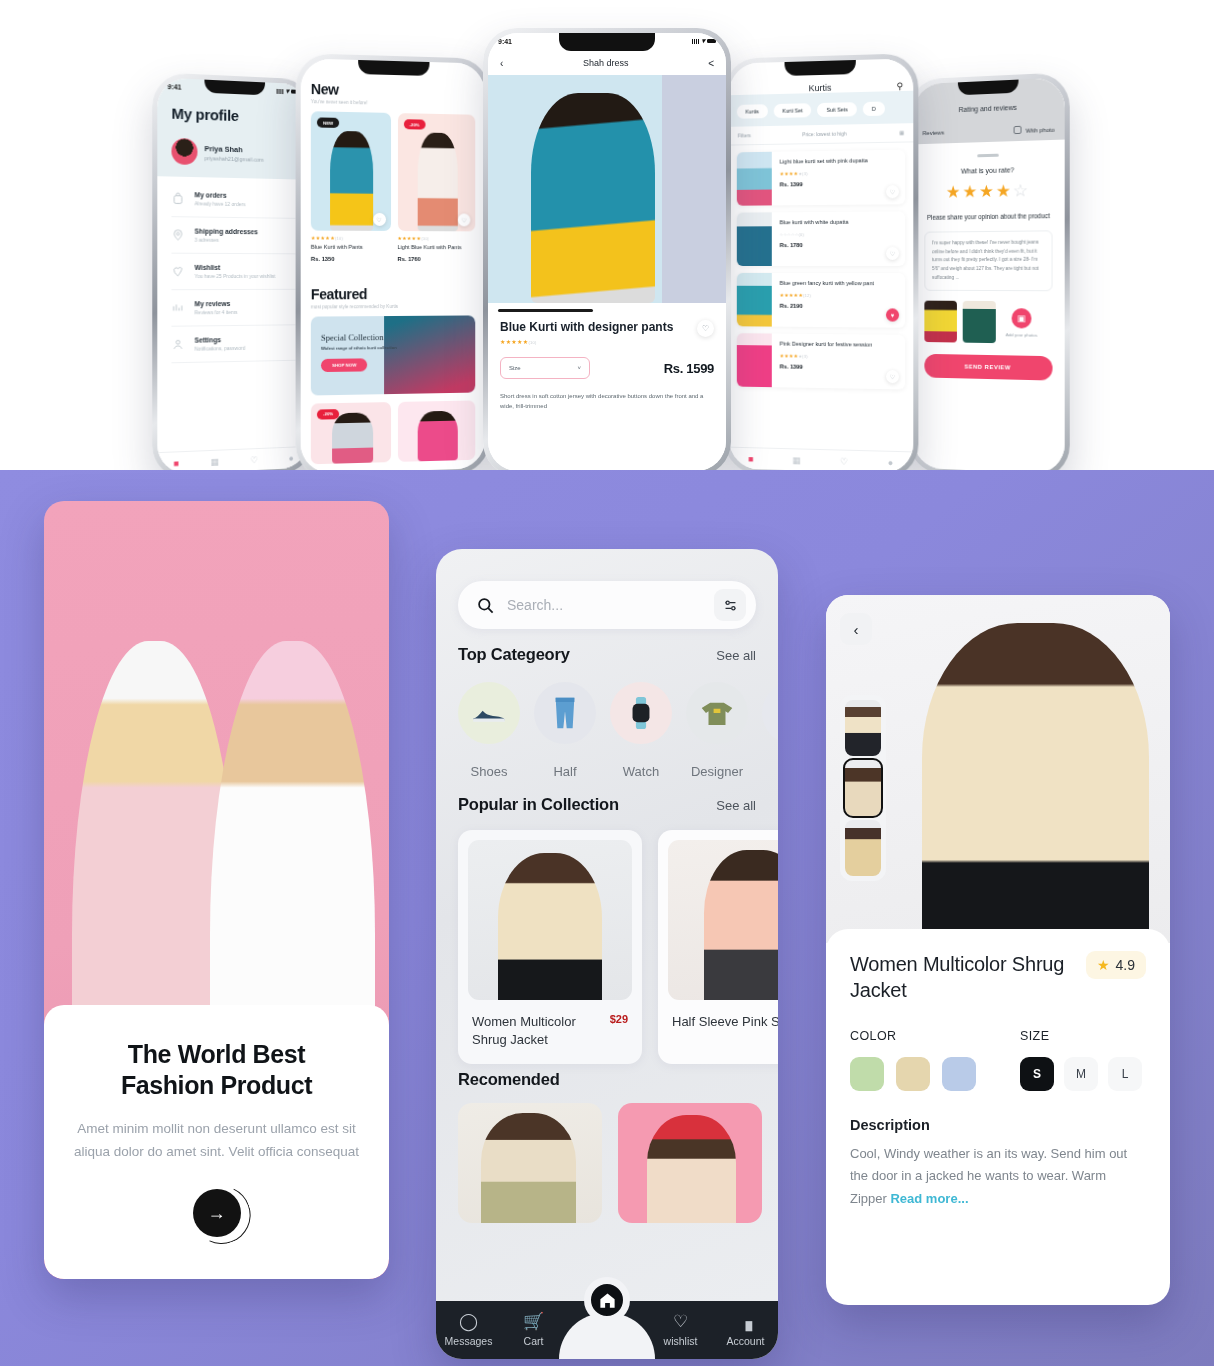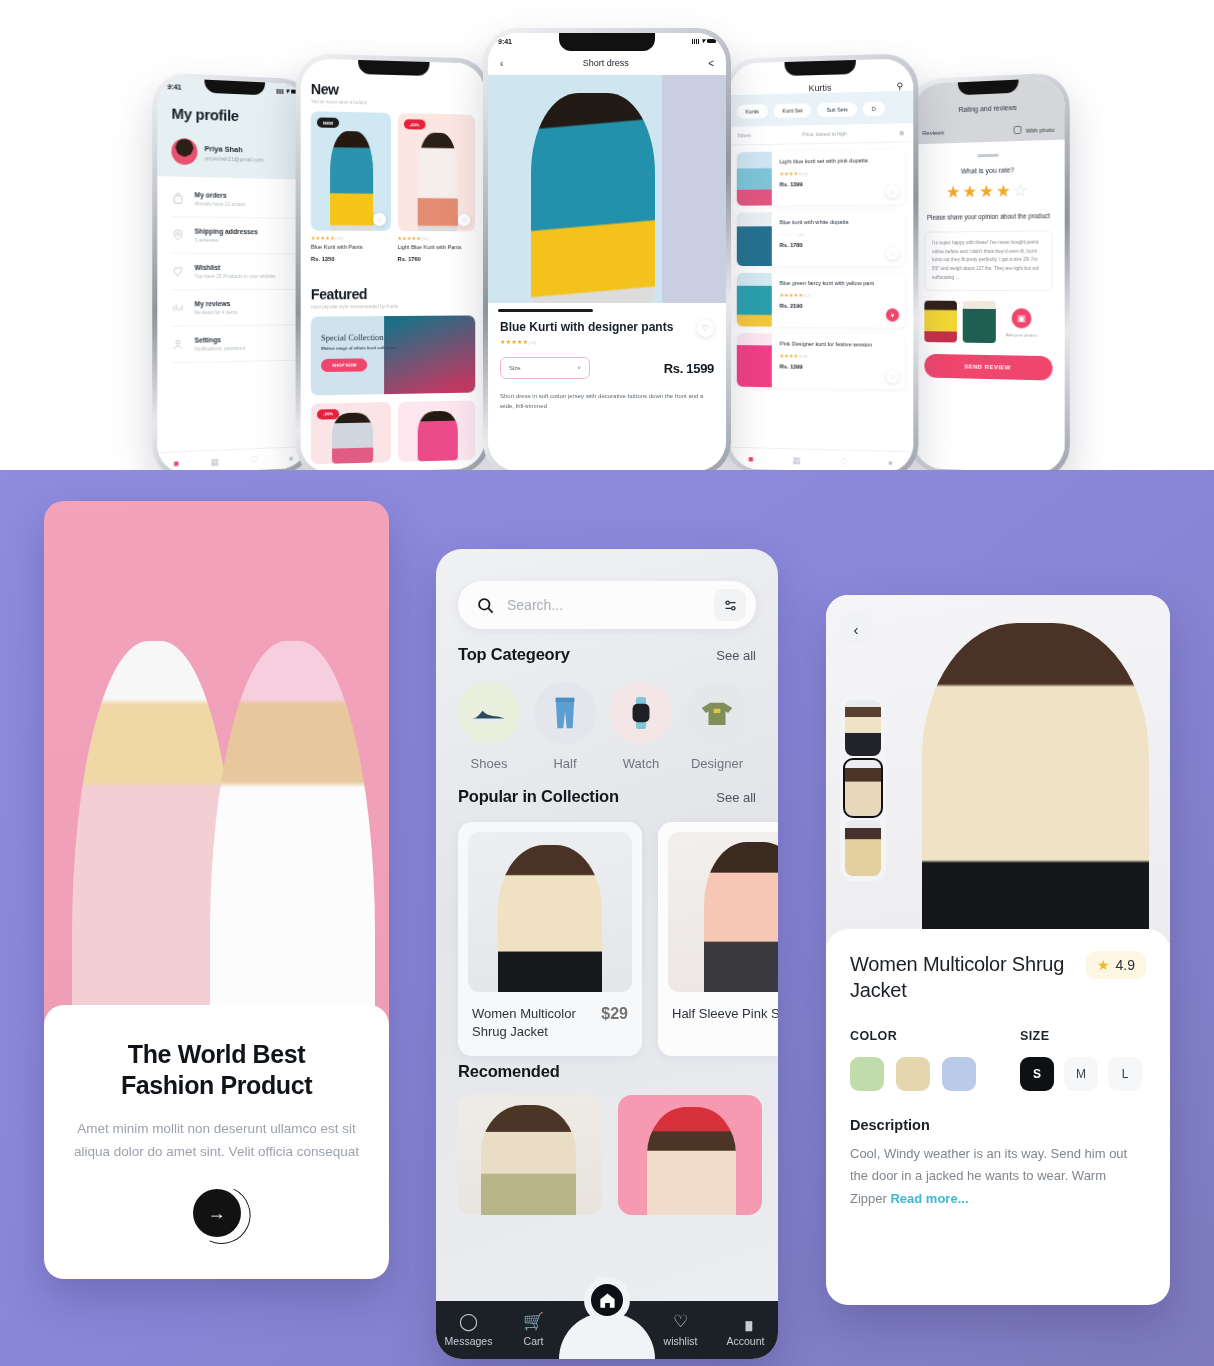--- a/index.html
+++ b/index.html
@@ -218,28 +218,28 @@
   }
   .search-ph { flex:1; font-size:14px; color:#a9aeb6;}
   .filter-btn { width:32px;height:32px;border-radius:9px;background:#f2f3f5;display:flex;align-items:center;
      justify-content:center;}
   .sec-head { display:flex; justify-content:space-between; align-items:baseline; margin:16px 22px 0;}
   .sec-title { font-size:16.5px; font-weight:bold; color:#13171c; letter-spacing:-.2px;}
   .sec-all { font-size:13px; color:#4d545d;}
   .cats { display:flex; gap:14px; margin:18px 0 0 22px; }
   .cat { width:62px; flex:none; text-align:center;}
   .cat-c { width:62px;height:62px;border-radius:50%; display:flex;align-items:center;justify-content:center;}
-  .cat-l { font-size:13px; color:#6f757d; margin-top:12px;}
+  .cat-l { font-size:13px; color:#6f757d; margin-top:20px;}
   .prods { display:flex; gap:16px; margin:16px 0 0 22px;}
   .prod { width:184px; flex:none; background:#f7f8fa; border-radius:14px; padding:10px 10px 0;
      box-shadow:0 2px 10px rgba(130,130,170,.10);}
   .prod-img { height:160px; border-radius:11px; overflow:hidden; position:relative;}
   .prod-ft { display:flex; justify-content:space-between; align-items:flex-start; padding:13px 4px 16px; gap:6px;}
   .prod-n { font-size:13px; color:#2e343b; line-height:1.35;}
-  .prod-p { font-size:16px; font-weight:bold; color:#737373; white-space:nowrap;}
+  .prod-p { font-size:11px; font-weight:bold; color:#b91c1c; white-space:nowrap;}
   .rec { margin:6px 0 0 22px;}
   .recs { display:flex; gap:16px; margin:14px 0 0 22px;}
   .rec-card { width:144px;height:120px;flex:none;border-radius:14px;overflow:hidden;}
   .navbar {
     position:absolute;left:0;right:0;bottom:0;height:58px;background:#1c2128;
     display:flex;align-items:center;
   }
   .nav-i { flex:1; text-align:center; color:#c6ccd3;}
   .nav-g { font-size:17px; display:block; line-height:1;}
   .nav-t { font-size:10.5px; margin-top:5px; display:block;}
@@ -272,21 +272,21 @@
   .dt-th.sel { outline:2.5px solid #111; outline-offset:0px;}
   .dt-sheet { background:#fff; border-radius:22px 22px 0 0; margin-top:-14px; position:relative; padding:22px 24px 0;}
   .dt-hrow { display:flex; justify-content:space-between; align-items:flex-start; gap:10px;}
   .dt-name { font-size:20px; color:#1b2027; line-height:1.3; letter-spacing:-.2px;}
   .dt-rate { background:#fdf6e3; border-radius:9px; padding:6px 11px; display:flex; align-items:center; gap:6px;
      font-size:14px; color:#2b3138; white-space:nowrap;}
   .dt-rate .st { color:#f5b81f; font-size:14px;}
   .opts { display:flex; margin-top:26px;}
   .opt { }
   .opt.colorsec { width:170px; }
-  .opt-lbl { font-size:12.5px; font-weight:bold; color:#1d232a; letter-spacing:.4px;}
+  .opt-lbl { font-size:12.5px; font-weight:normal; color:#1d232a; letter-spacing:.4px;}
   .swatches { display:flex; gap:12px; margin-top:14px;}
   .sw { width:34px;height:34px;border-radius:9px;}
   .sizes { display:flex; gap:10px; margin-top:14px;}
   .sz { width:34px;height:34px;border-radius:9px;background:#f6f7f8;display:flex;align-items:center;
      justify-content:center;font-size:12px;color:#39404a;}
   .sz.on { background:#0e1114; color:#fff; font-weight:bold;}
   .dt-dh { font-size:14.5px; font-weight:bold; color:#1b2027; margin-top:26px;}
   .dt-dtxt { font-size:13px; color:#7f868e; line-height:1.72; margin-top:10px;}
   .dt-more { color:#3fb8d4; font-weight:bold;}
   .cart {
@@ -448,21 +448,21 @@
         <span>9:41</span>
         <span class="sb-icons">
           <i class="bar-ico"></i>
           <i class="wifi-ico">▾</i>
           <i class="batt-ico"></i>
         </span>
       </div>
       <div class="scr">
         <div class="sd-top">
           <span class="sd-ic">‹</span>
-          <span class="sd-title">Short dress</span>
+          <span class="sd-title">Shah dress</span>
           <span class="sd-ic">&lt;</span>
         </div>
         <div class="sd-photo">
           <div class="sd-model"></div>
         </div>
         <div class="sd-ind"></div>
         <div class="sd-info">
           <div class="sd-row">
             <div>
               <div class="sd-pn">Blue Kurti with designer pants</div>

